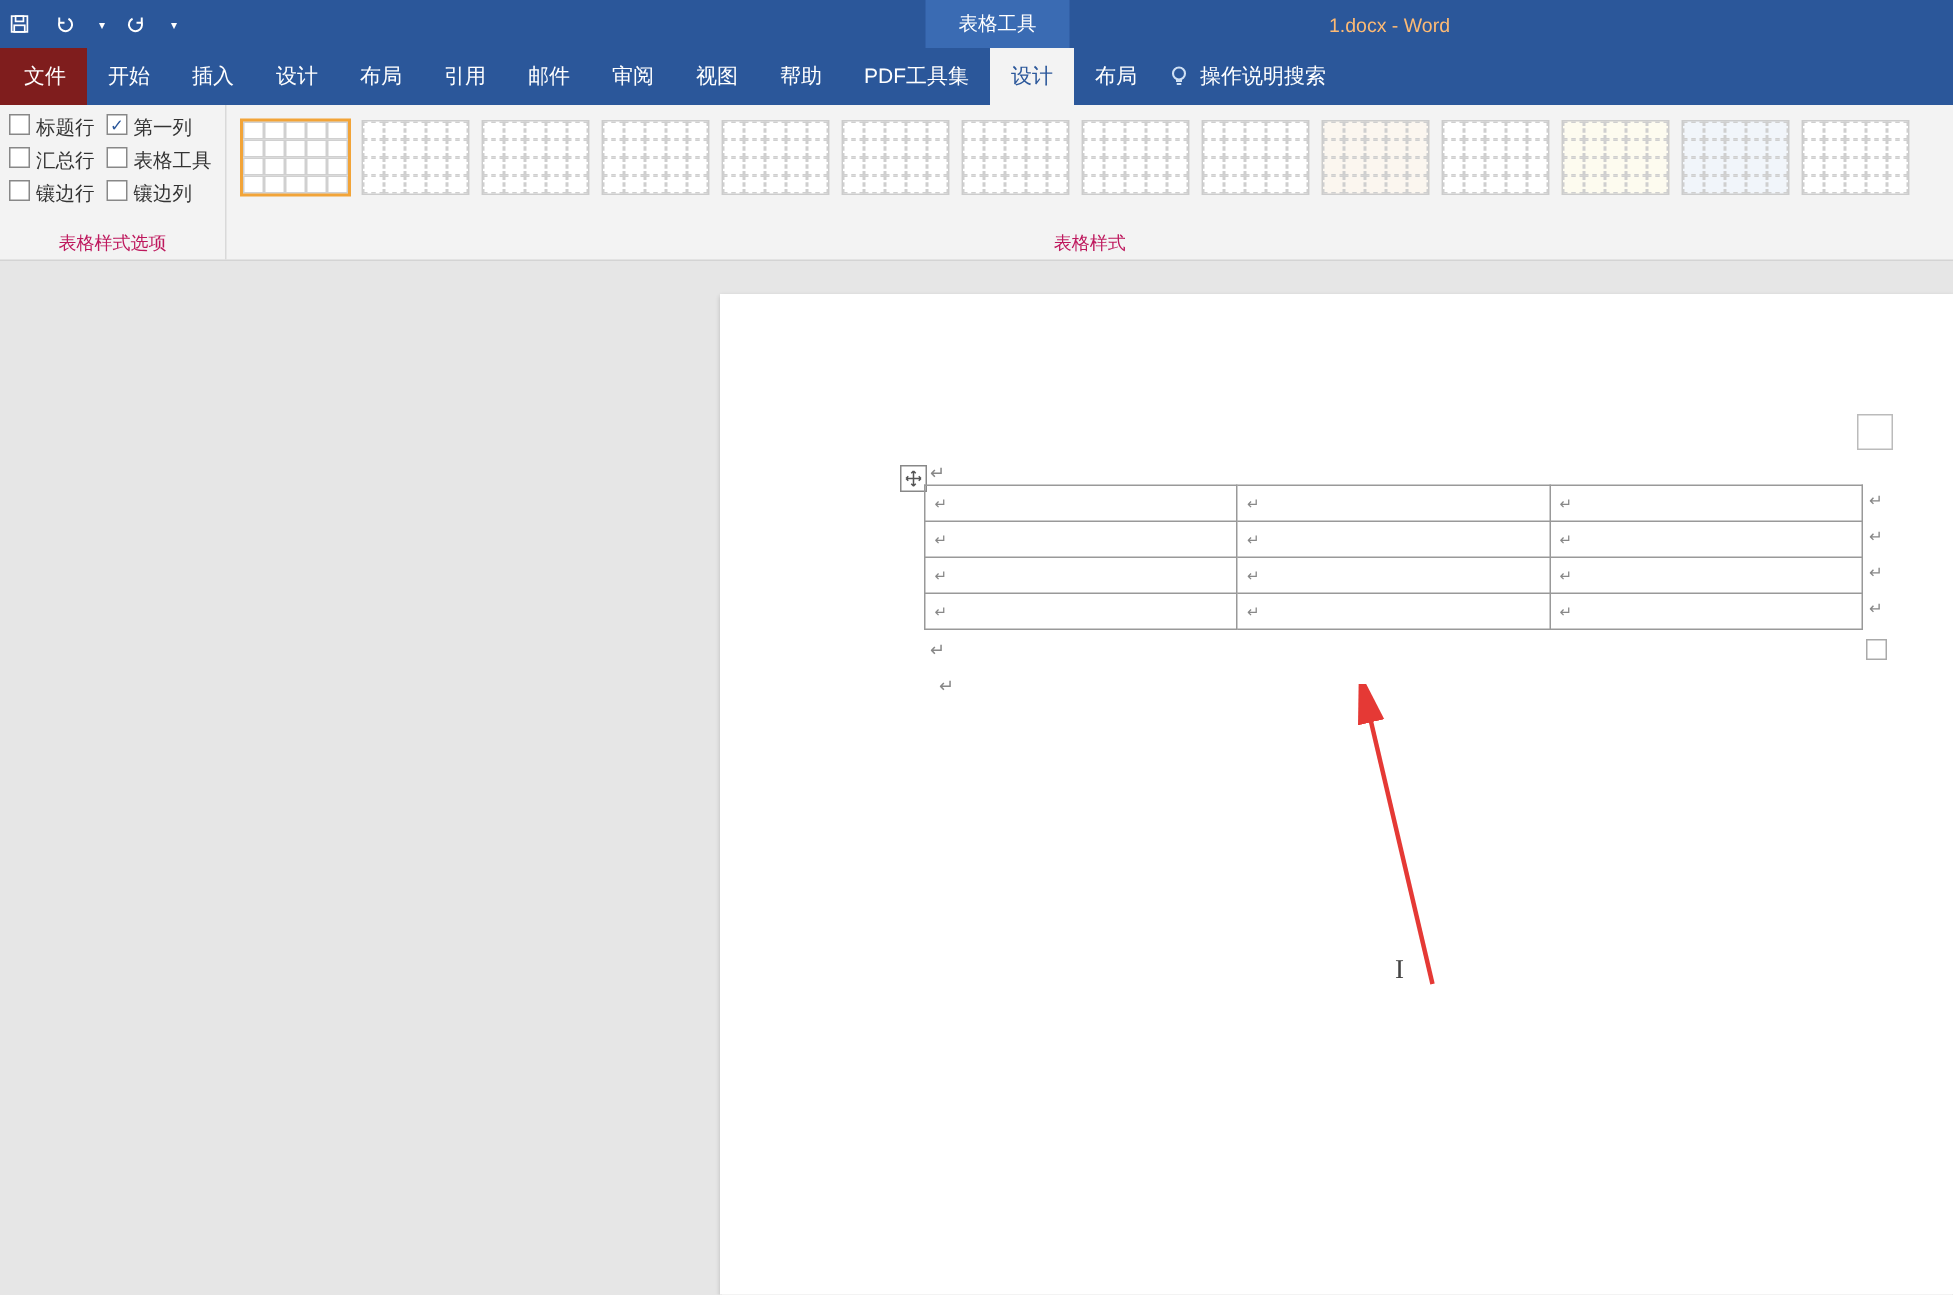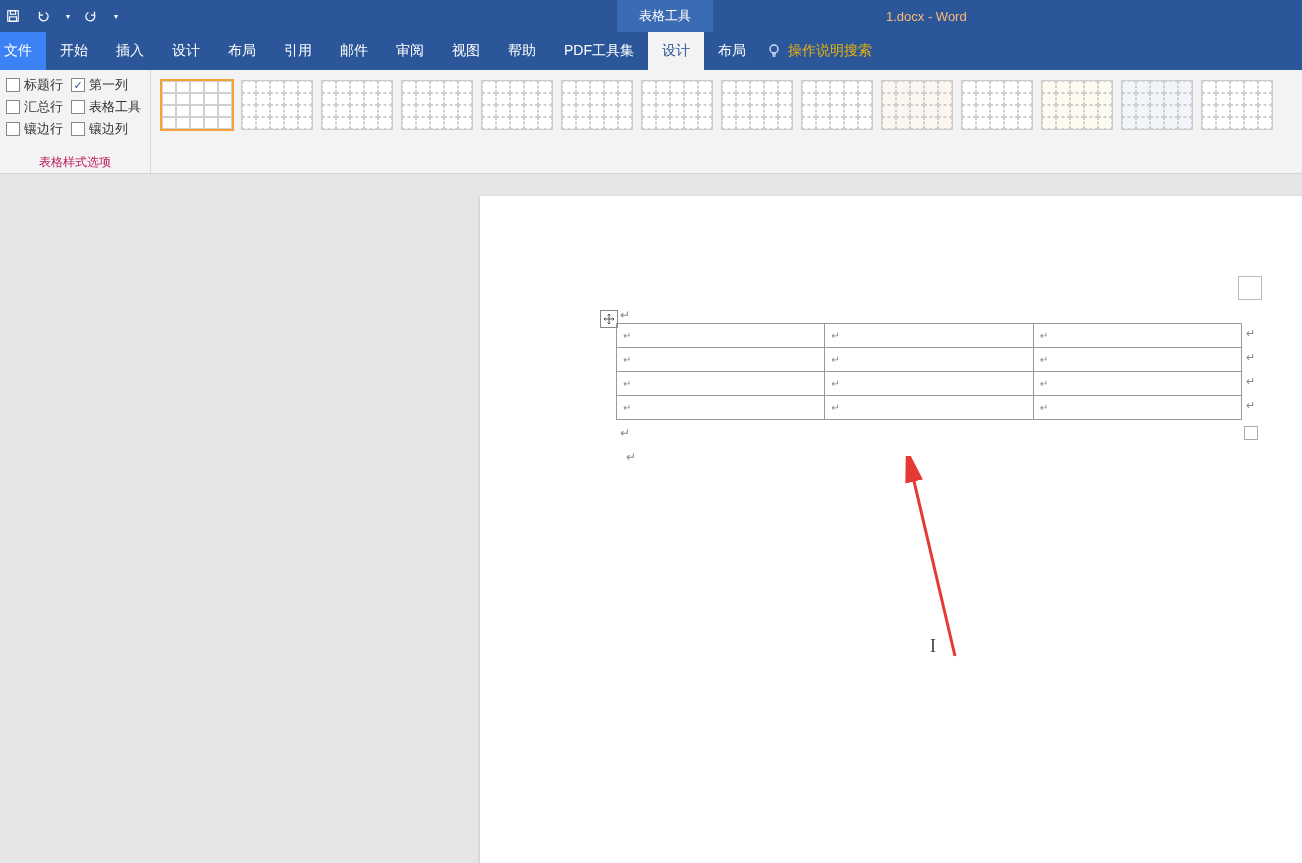--- a/index.html
+++ b/index.html
@@ -65,32 +65,32 @@
   }
   .ribbon-tab {
     padding: 0 14px;
     color: #fff;
     font-size: 14px;
     display: flex;
     align-items: center;
     cursor: pointer;
   }
   .ribbon-tab.file {
-    background: #3b82f6;
-    padding-left: 4px;
+    background: #7f1d1d;
+    padding-left: 16px;
     padding-right: 14px;
   }
   .ribbon-tab.active {
     background: #f3f3f3;
     color: #2b579a;
   }
   .tell-me {
     display: flex;
     align-items: center;
-    color: #eab308;
+    color: #ffffff;
     font-size: 14px;
     margin-left: 6px;
     gap: 6px;
   }
   .tell-me svg { width: 16px; height: 16px; }
   .ribbon-body {
     height: 104px;
     background: #f3f3f3;
     border-bottom: 1px solid #d4d4d4;
     display: flex;
@@ -109,21 +109,21 @@
     color: #be185d;
     padding-top: 2px;
   }
   .style-options {
     display: flex;
     flex-direction: column;
     gap: 4px;
     padding-top: 2px;
   }
   .opt-row { display: flex; gap: 8px; align-items: center; }
-  .opt-col { display: flex; gap: 4px; align-items: center; font-size: 13px; color: #333; }
+  .opt-col { display: flex; gap: 4px; align-items: flex-start; font-size: 13px; color: #333; }
   .chk {
     width: 14px;
     height: 14px;
     border: 1px solid #888;
     background: #fff;
     display: inline-flex;
     align-items: center;
     justify-content: center;
     font-size: 11px;
     color: #2b579a;
@@ -643,20 +643,21 @@
             <div class="cell"></div>
             <div class="cell"></div>
           <div class="cell"></div>
             <div class="cell"></div>
             <div class="cell"></div>
             <div class="cell"></div>
             <div class="cell"></div>
         </div>
       </div>
     </div>
+    <div class="group-label">表格样式</div>
   </div>
 </div>
 
 <div class="document-area">
   <div class="page">
     <div class="corner-box"></div>
 
     <div class="table-anchor">
       <svg viewBox="0 0 12 12" stroke="#555" stroke-width="1" fill="none">
         <path d="M6 1v10M1 6h10M6 1l-1.5 1.5M6 1l1.5 1.5M6 11l-1.5-1.5M6 11l1.5-1.5M1 6l1.5-1.5M1 6l1.5 1.5M11 6l-1.5-1.5M11 6l-1.5 1.5"></path>

